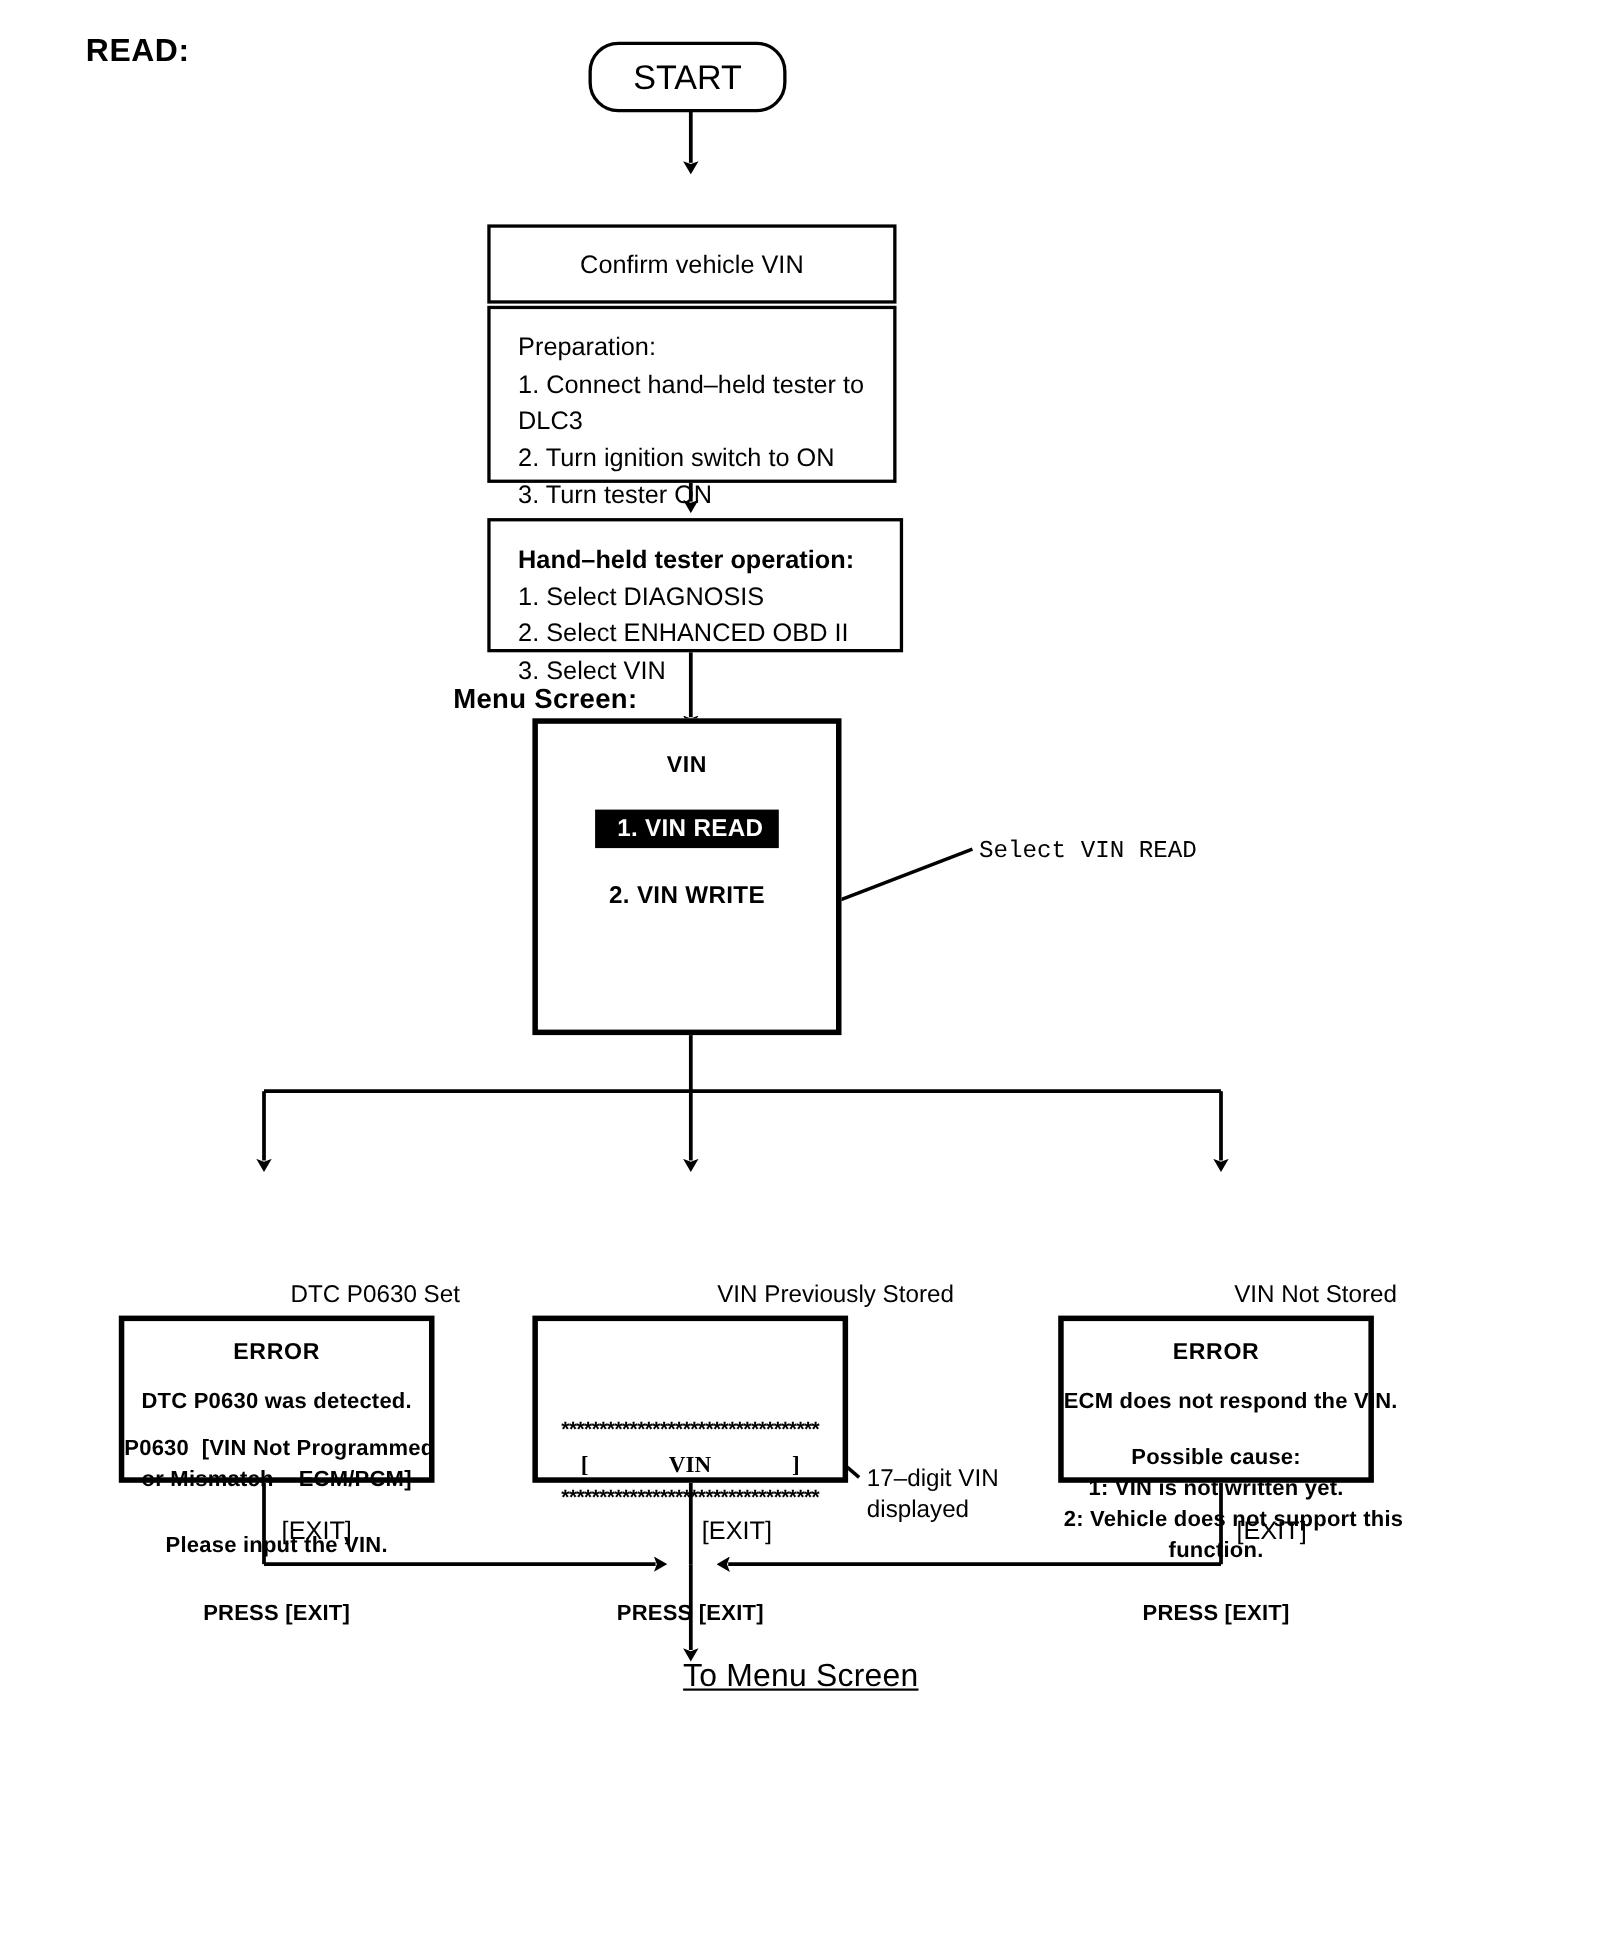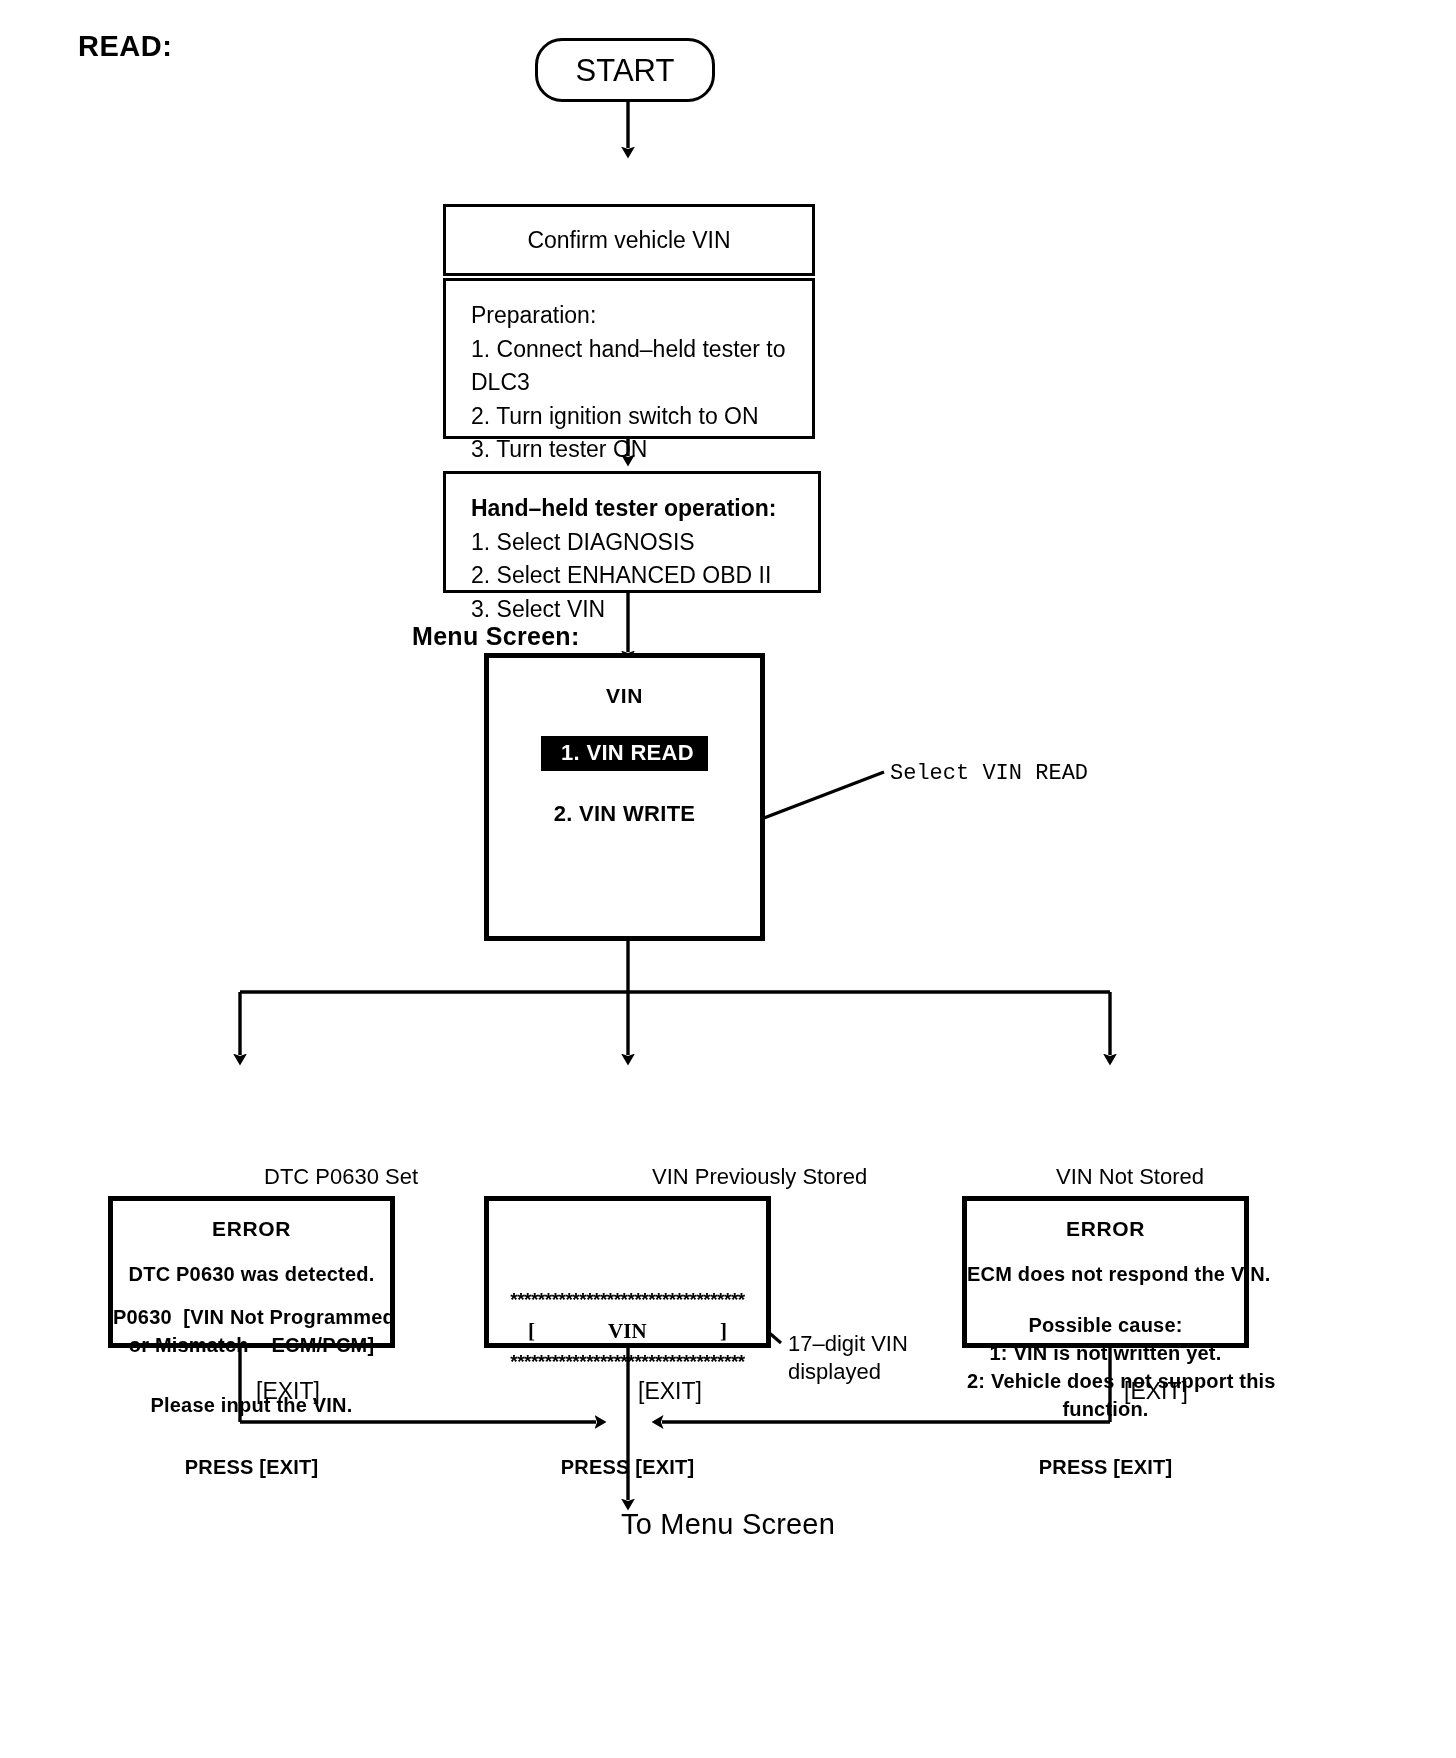--- a/index.html
+++ b/index.html
@@ -208,21 +208,21 @@
     </div>
     <div class="abs" style="left:0; right:0; top:143px; text-align:center;">
       <span class="menu-item">2. VIN WRITE</span>
     </div>
   </div>
 
   <div class="abs annot" style="left:890px; top:760px;font-family:Liberation Mono, monospace;">Select VIN READ</div>
 
   <div class="abs branch-label" style="left:264px; top:1164px;">DTC P0630 Set</div>
   <div class="abs branch-label" style="left:652px; top:1164px;">VIN Previously Stored</div>
-  <div class="abs branch-label" style="left:1056px; top:1164px;text-align:center;">VIN Not Stored</div>
+  <div class="abs branch-label" style="left:1122px; top:1164px;text-align:center;">VIN Not Stored</div>
 
   <div class="abs screen" style="left:108px; top:1196px; width:287px; height:152px;">
     <div class="abs scr-title" style="left:0; right:0; top:16px;">ERROR</div>
     <div class="abs scr-line" style="left:0; right:0; top:62px;">DTC P0630 was detected.</div>
     <div class="abs scr-line" style="left:0; right:0; top:105px;">P0630  [VIN Not Programmed</div>
     <div class="abs scr-line" style="left:0; right:0; top:133px;">or Mismatch – ECM/PCM]</div>
     <div class="abs scr-line" style="left:0; right:0; top:193px;">Please input the VIN.</div>
     <div class="abs scr-line" style="left:0; right:0; top:255px;">PRESS [EXIT]</div>
   </div>
 
@@ -245,15 +245,15 @@
     <div class="abs scr-line" style="left:0; right:0; top:141px;">1: VIN is not written yet.</div>
     <div class="abs scr-line" style="left:0; right:0; top:169px;">2: Vehicle does not support this</div>
     <div class="abs scr-line" style="left:0; right:0; top:197px;">function.</div>
     <div class="abs scr-line" style="left:0; right:0; top:255px;">PRESS [EXIT]</div>
   </div>
 
   <div class="abs exit-label" style="left:256px; top:1378px;">[EXIT]</div>
   <div class="abs exit-label" style="left:638px; top:1378px;">[EXIT]</div>
   <div class="abs exit-label" style="left:1124px; top:1378px;">[EXIT]</div>
 
-  <div class="abs tomenu" style="left:0; width:1456px; top:1508px; text-align:center;">To Menu Screen</div>
+  <div class="abs tomenu" style="left:0; width:1456px; top:1508px; text-align:center;text-decoration:underline;">To Menu Screen</div>
 
 </div>
 
 </body></html>

